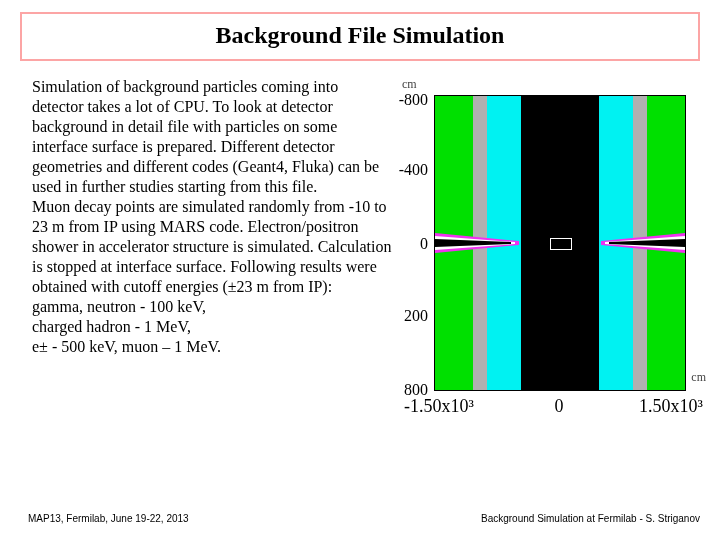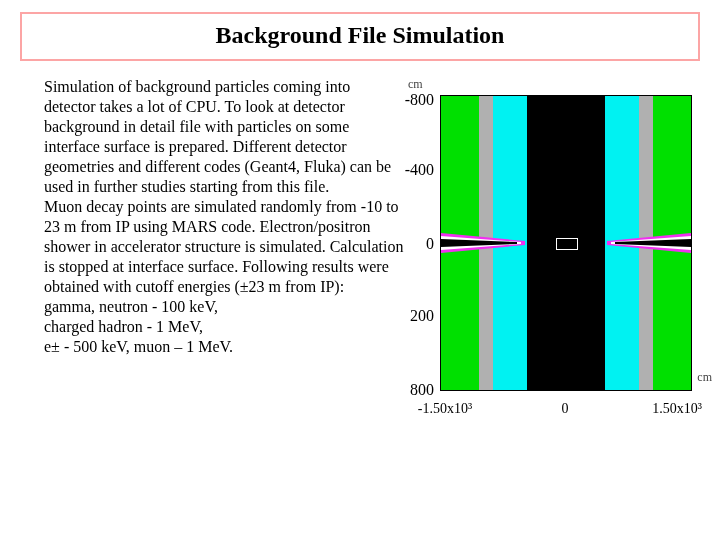--- a/index.html
+++ b/index.html
@@ -19,21 +19,21 @@
     text-align: center;
   }
   .title-box h1 {
     margin: 0;
     font-family: "Comic Sans MS", "Comic Sans", cursive;
     font-weight: bold;
     font-size: 24px;
   }
   .content {
     display: flex;
-    padding: 0 12px 0 44px;
+    padding: 0 12px 0 32px;
   }
   .text-col {
     width: 360px;
     font-size: 16px;
     line-height: 1.25;
     padding-top: 6px;
   }
   .text-col p { margin: 0; }
   .fig-col {
     flex: 1;
@@ -64,21 +64,21 @@
   .ytick {
     position: absolute;
     left: -6px;
     font-size: 16px;
     text-align: right;
     width: 34px;
   }
   .xtick {
     position: absolute;
     bottom: 0;
-    font-size: 14px;
+    font-size: 18px;
     text-align: center;
     width: 70px;
   }
   .plot-area {
     position: absolute;
     left: 34px; top: 18px;
     width: 250px; height: 294px;
     border: 1px solid #000;
   }
   
@@ -189,13 +189,15 @@
 
       <span class="x-unit">cm</span>
       <span class="xtick" style="left:4px">-1.50x10³</span>
       <span class="xtick" style="left:124px">0</span>
       <span class="xtick" style="left:236px">1.50x10³</span>
     </div>
   </div>
 </div>
 
 <div class="footer">
+  <span>MAP13, Fermilab, June 19-22, 2013</span>
+  <span>Background Simulation at Fermilab - S. Striganov</span>
 </div>
 
 </body></html>

